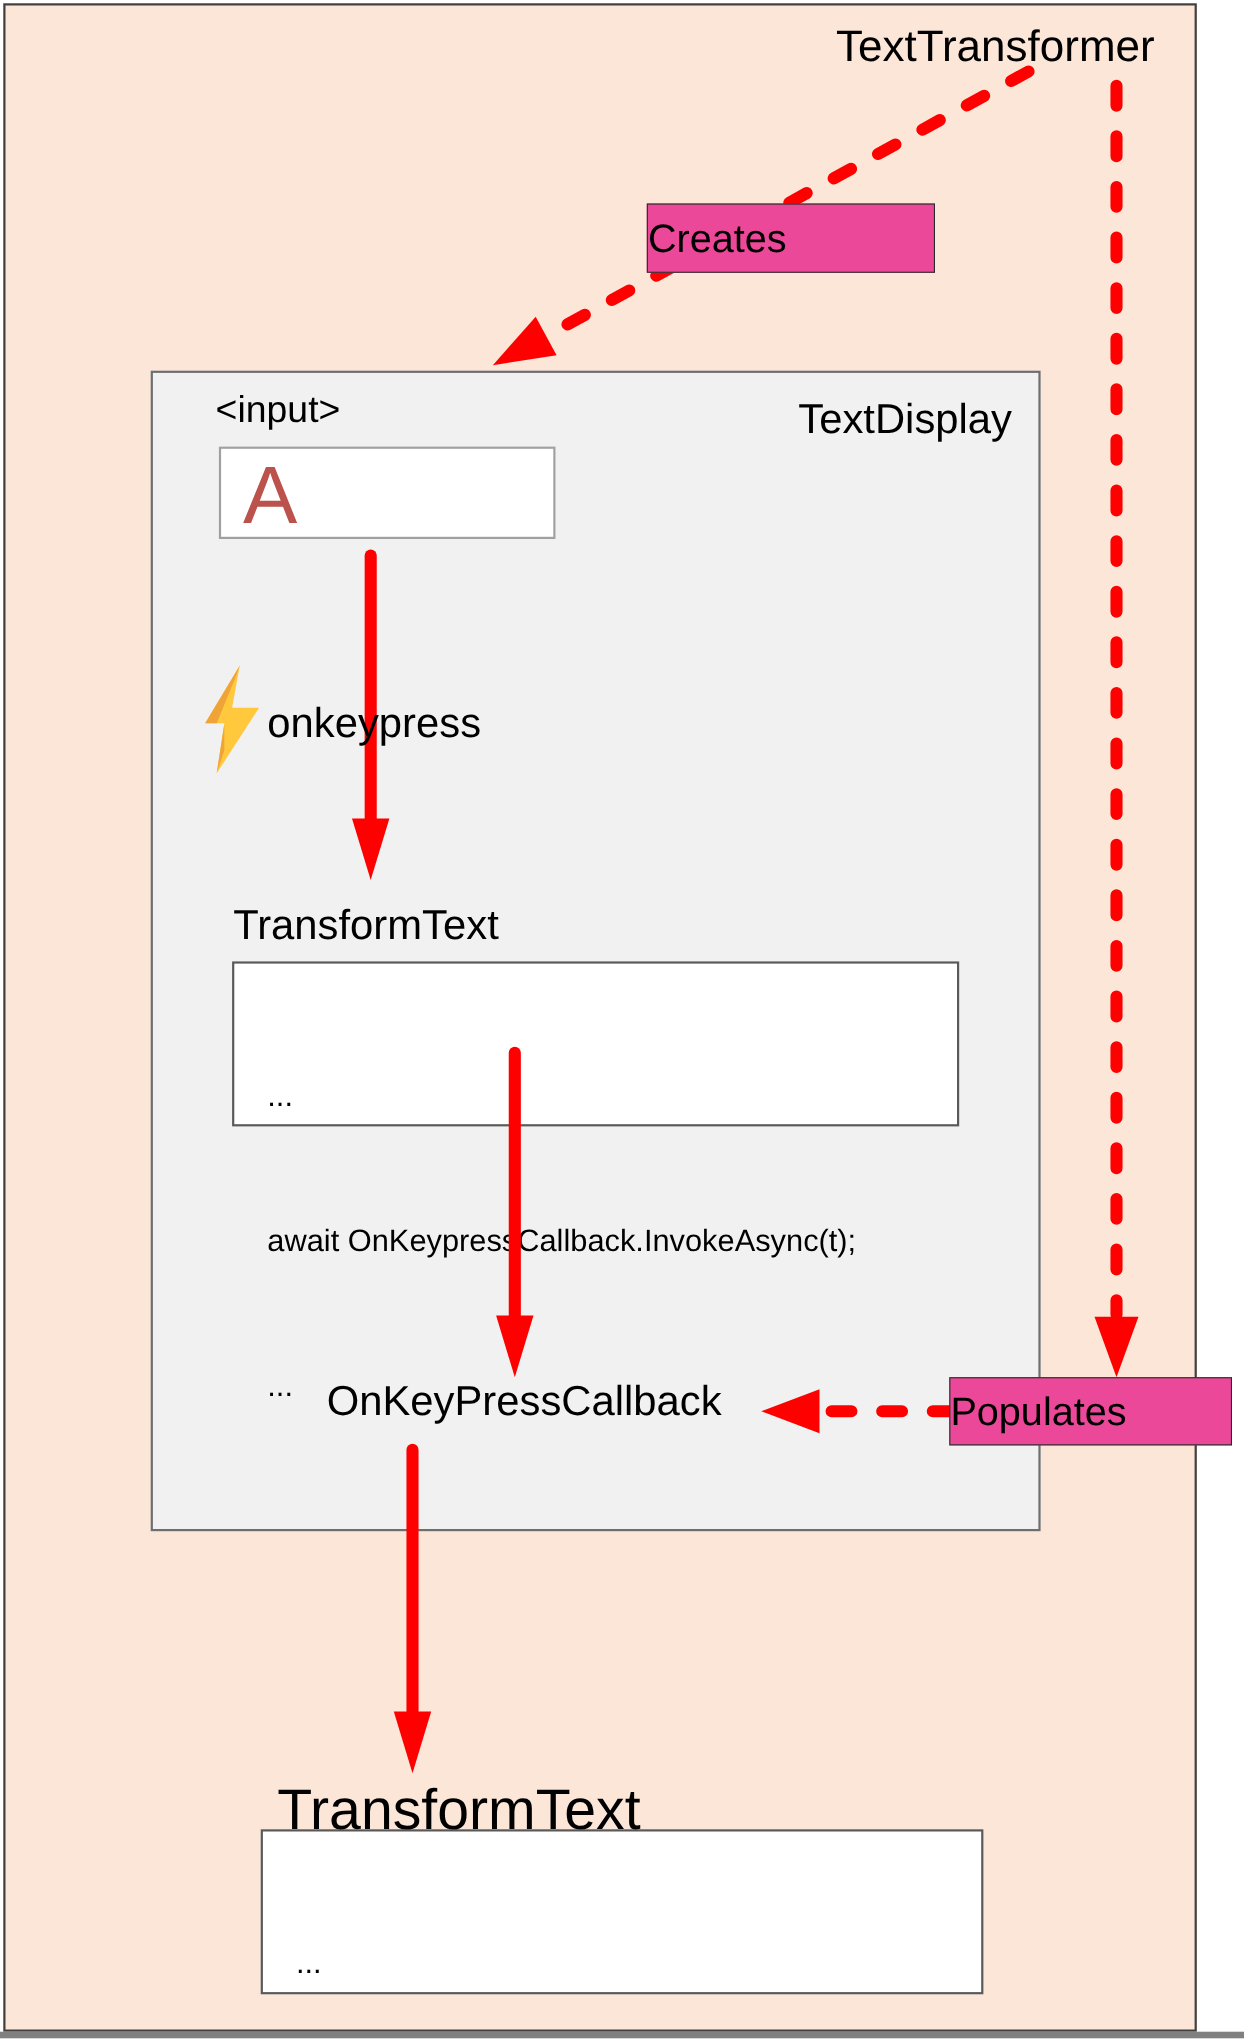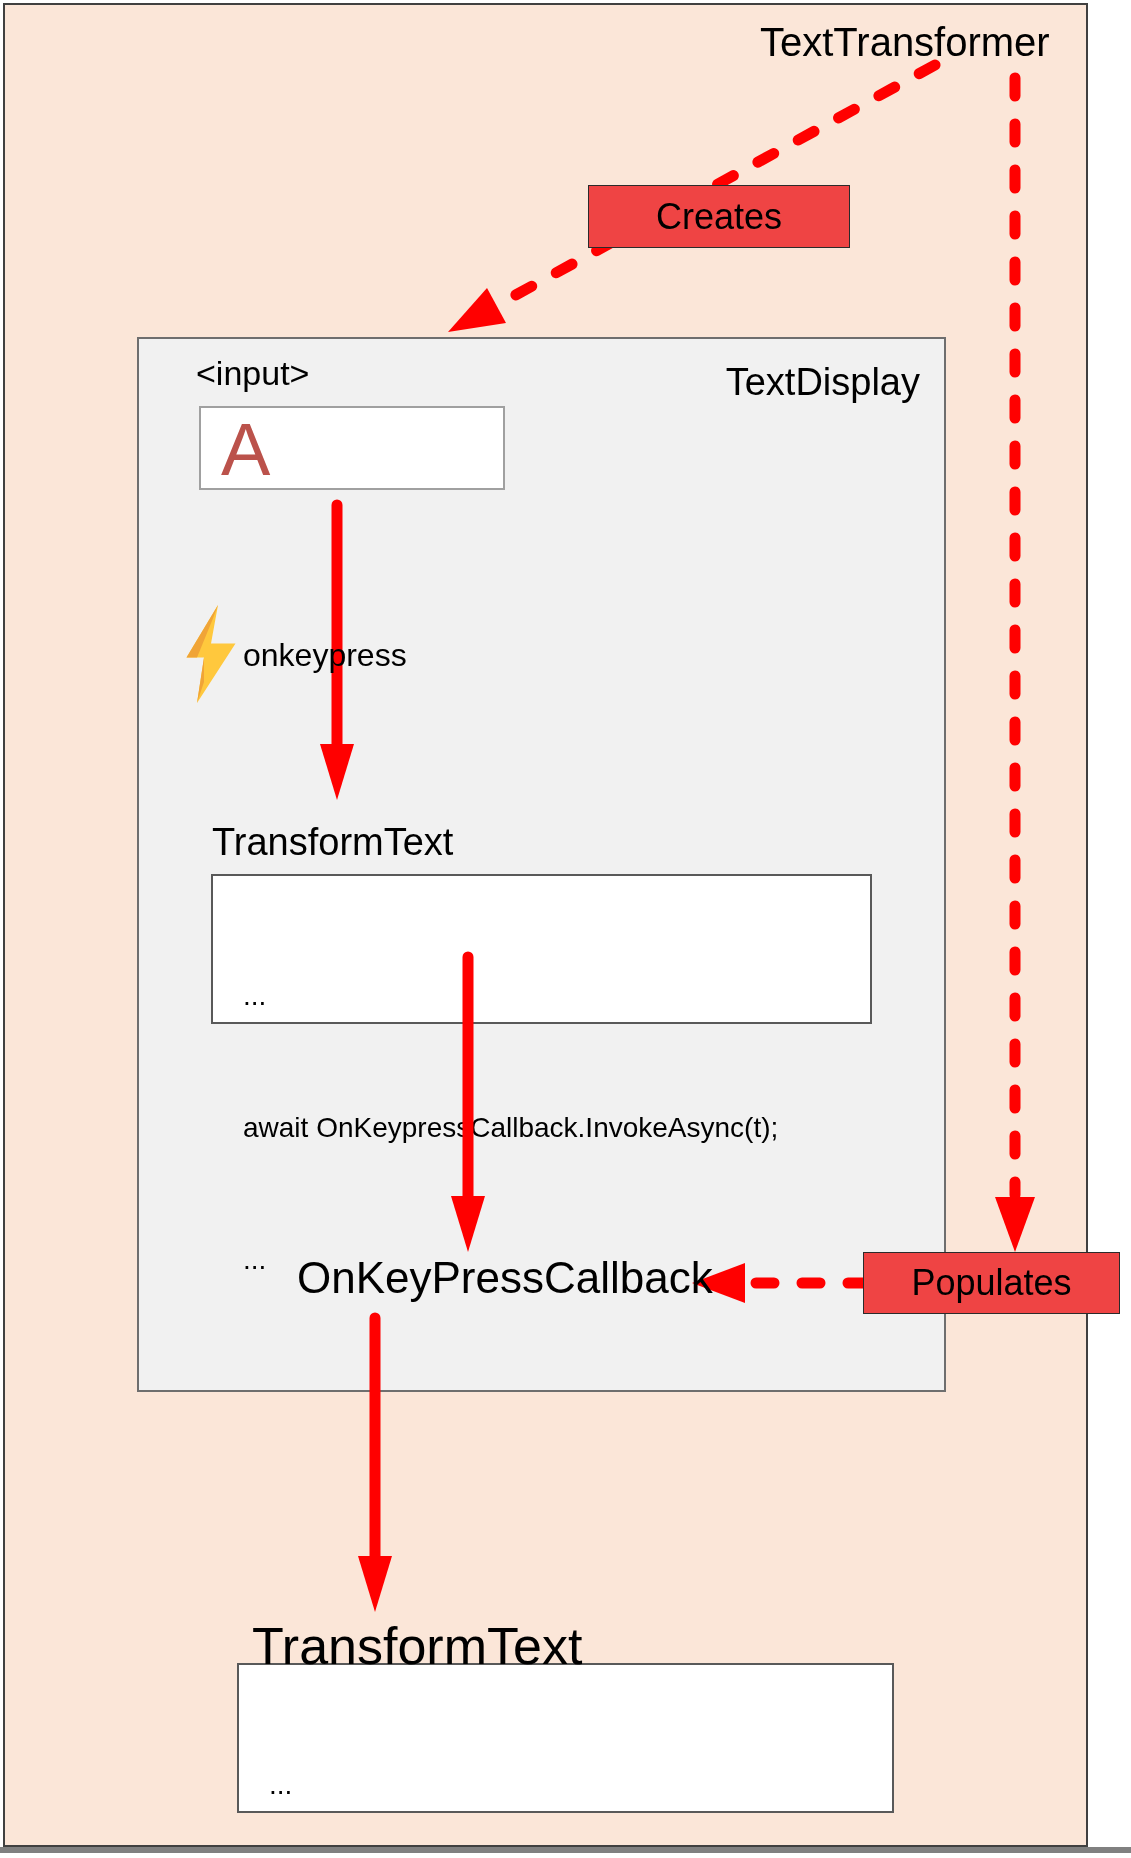--- a/index.html
+++ b/index.html
@@ -16,26 +16,26 @@
                border:2px solid #a0a0a0;box-sizing:border-box;z-index:10;}
   #input-value{position:absolute;left:20px;top:2px;font-size:74px;line-height:80px;
                color:#bb524b;}
   #code1{left:211px;top:874px;width:661px;height:150px;}
   #code2{left:237px;top:1663px;width:657px;height:150px;}
   .code-inner{padding:10px 0 0 30px;font-size:28px;line-height:44px;white-space:pre;}
   .label{z-index:40;line-height:1.1;white-space:nowrap;}
   #title{left:760px;top:20px;font-size:40px;}
   #textdisplay-label{left:600px;top:362px;width:320px;text-align:right;font-size:38px;}
   #input-tag-label{left:196px;top:355px;font-size:34px;text-align:right;}
-  #onkeypress-label{left:243px;top:638px;font-size:32px;}
+  #onkeypress-label{left:243px;top:638px;font-size:38px;}
   #handlekeypress-label{left:212px;top:822px;font-size:38px;}
-  #callback-label{left:297px;top:1254px;font-size:44px;}
+  #callback-label{left:297px;top:1254px;font-size:38px;}
   #transformtext-label{left:252px;top:1618px;font-size:52px;}
-  .tagbox{background:#ef4444;border:1.5px solid #2b2b2b;box-sizing:border-box;z-index:30;
-          display:flex;align-items:center;justify-content:center;font-size:36px;}
+  .tagbox{background:#ec4899;border:1.5px solid #2b2b2b;box-sizing:border-box;z-index:30;
+          display:flex;align-items:center;justify-content:flex-start;font-size:36px;}
   #creates-box{left:588px;top:185px;width:262px;height:63px;}
   #populates-box{left:863px;top:1252px;width:257px;height:62px;}
   #arrows{left:0;top:0;width:1131px;height:1858px;z-index:20;pointer-events:none;}
   #lightning{left:183px;top:603px;width:56px;height:102px;z-index:40;}
 </style>
 </head>
 <body>
 
 <div id="page">
 

